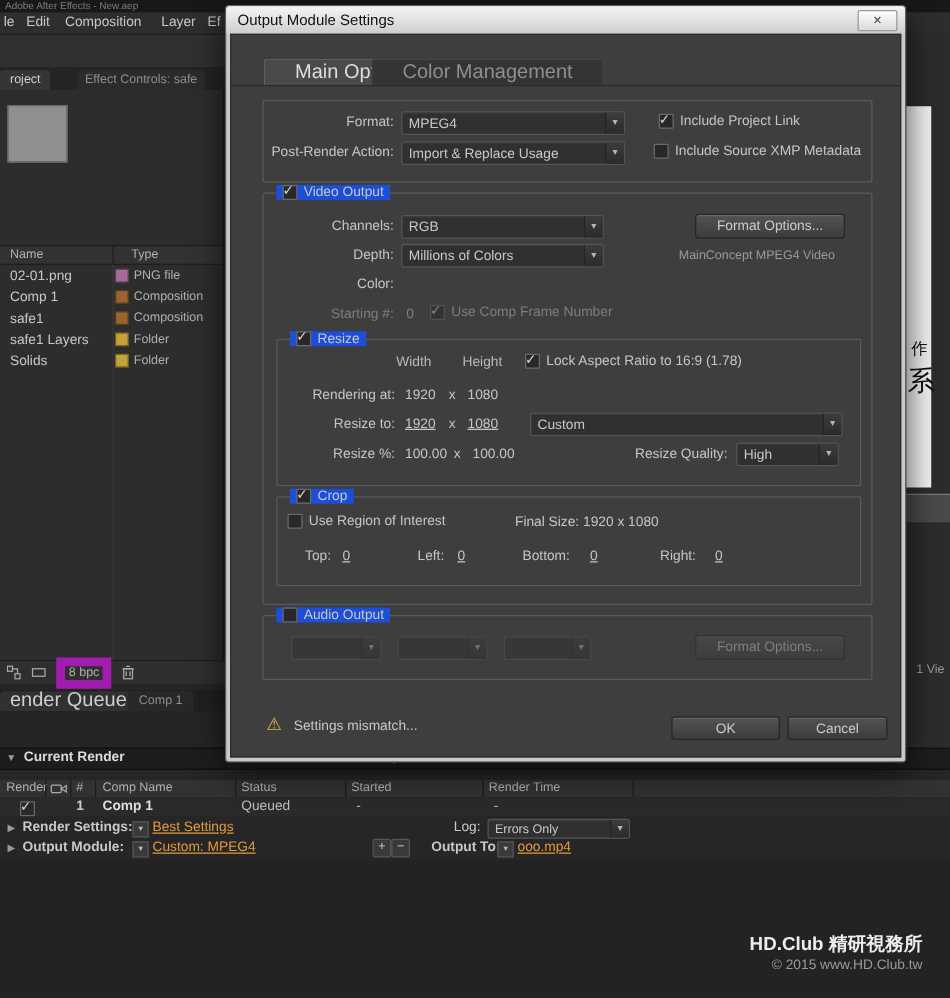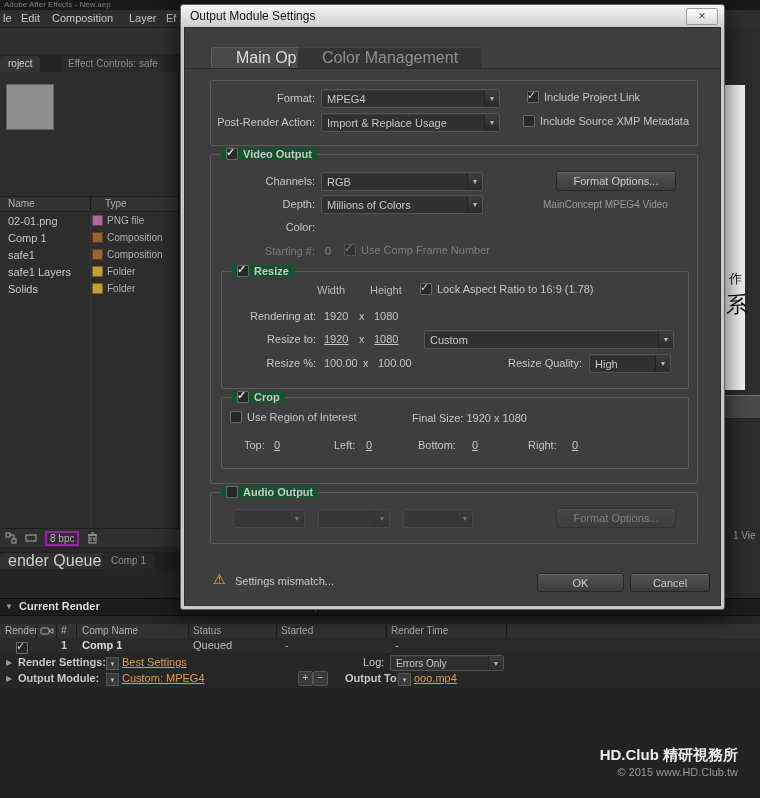--- a/index.html
+++ b/index.html
@@ -19,22 +19,22 @@
       display:flex;align-items:center;box-shadow:inset 0 1px 0 rgba(255,255,255,.05);cursor:default;}
   .dd .lab{flex:1;padding:0 5px;font-size:11px;color:#c8c8c8;overflow:hidden;white-space:nowrap;}
   .dd .arr{width:14px;align-self:stretch;display:flex;align-items:center;justify-content:center;
       font-size:7px;color:#b5b5b5;border-left:1px solid #242424;background:linear-gradient(#3c3c3c,#2b2b2b);}
   
   .btn{position:absolute;background:linear-gradient(#535353,#3c3c3c);border:1px solid #262626;border-radius:3px;
       color:#ccc;font-size:11px;display:flex;align-items:center;justify-content:center;
       box-shadow:inset 0 1px 0 rgba(255,255,255,.12);cursor:pointer;}
   
   .gbox{position:absolute;border:1px solid #5a5a5a;border-radius:2px;}
-  .gtitle{position:absolute;top:-7px;left:10px;background:#14532d;padding:0 5px;display:flex;
-      align-items:center;gap:5px;font-size:11px;color:#c8c8c8;white-space:nowrap;font-weight:bold;}
+  .gtitle{position:absolute;top:-7px;left:10px;background:#1d4ed8;padding:0 5px;display:flex;
+      align-items:center;gap:5px;font-size:11px;color:#c8c8c8;white-space:nowrap;}
   
   .dialog{position:absolute;left:180px;top:4px;width:543px;height:604px;background:#c9c9c9;
       border:1px solid #5f5f5f;border-radius:3px;box-shadow:0 6px 26px rgba(0,0,0,.7);z-index:50;}
   .dlg-title{height:22px;display:flex;align-items:center;padding:0 6px 0 9px;font-size:12px;color:#111;
       background:linear-gradient(#f5f5f5,#cecece);border-radius:3px 3px 0 0;}
   .dlg-close{margin-left:auto;width:30px;height:15px;background:linear-gradient(#ffffff,#dadada);
       border:1px solid #9b9b9b;border-radius:2px;color:#444;font-size:9px;display:flex;align-items:center;
       justify-content:center;cursor:pointer;}
   .dlg-body{position:absolute;left:3px;right:3px;top:22px;bottom:3px;background:#3e3e3e;border:1px solid #2e2e2e;}
   .dtab{position:absolute;height:20px;line-height:20px;padding:0 24px;font-size:16px;border-radius:3px 3px 0 0;}
@@ -158,21 +158,21 @@
 
     <div class="abs" style="left:0;top:456px;width:178px;height:18px;background:#2f2f2f;border-top:1px solid #1f1f1f;display:flex;align-items:center;gap:8px;padding-left:5px;">
       <svg width="12" height="12" style="stroke:#aaa;fill:none;stroke-width:1;">
           <rect x="1" y="1" width="4" height="4"></rect>
           <rect x="7" y="7" width="4" height="4"></rect>
           <path d="M5 3 H9 V7"></path>
         </svg>
       <svg width="12" height="12" style="stroke:#aaa;fill:none;stroke-width:1;">
           <rect x="1" y="3" width="10" height="6"></rect>
         </svg>
-      <span class="ts" style="border:2px solid #a21caf;padding:0 3px;">8 bpc</span>
+      <span class="ts" style="border:7px solid #a21caf;padding:0 3px;">8 bpc</span>
       <svg width="11" height="12" style="stroke:#aaa;fill:none;stroke-width:1;">
           <rect x="2" y="3" width="7" height="8"></rect>
           <path d="M1 3 H10 M4 1 H7 M4 5 V9 M7 5 V9"></path>
         </svg>
     </div>
   </div>
 
   <div class="abs" style="left:0;top:552px;width:760px;height:17px;background:#202020;">
     <span class="abs" style="left:0;top:1px;height:16px;line-height:16px;padding:0 8px;background:#313131;color:#cfcfcf;font-size:16px;border-radius:3px 3px 0 0;">
       <span>ender Queue</span>

